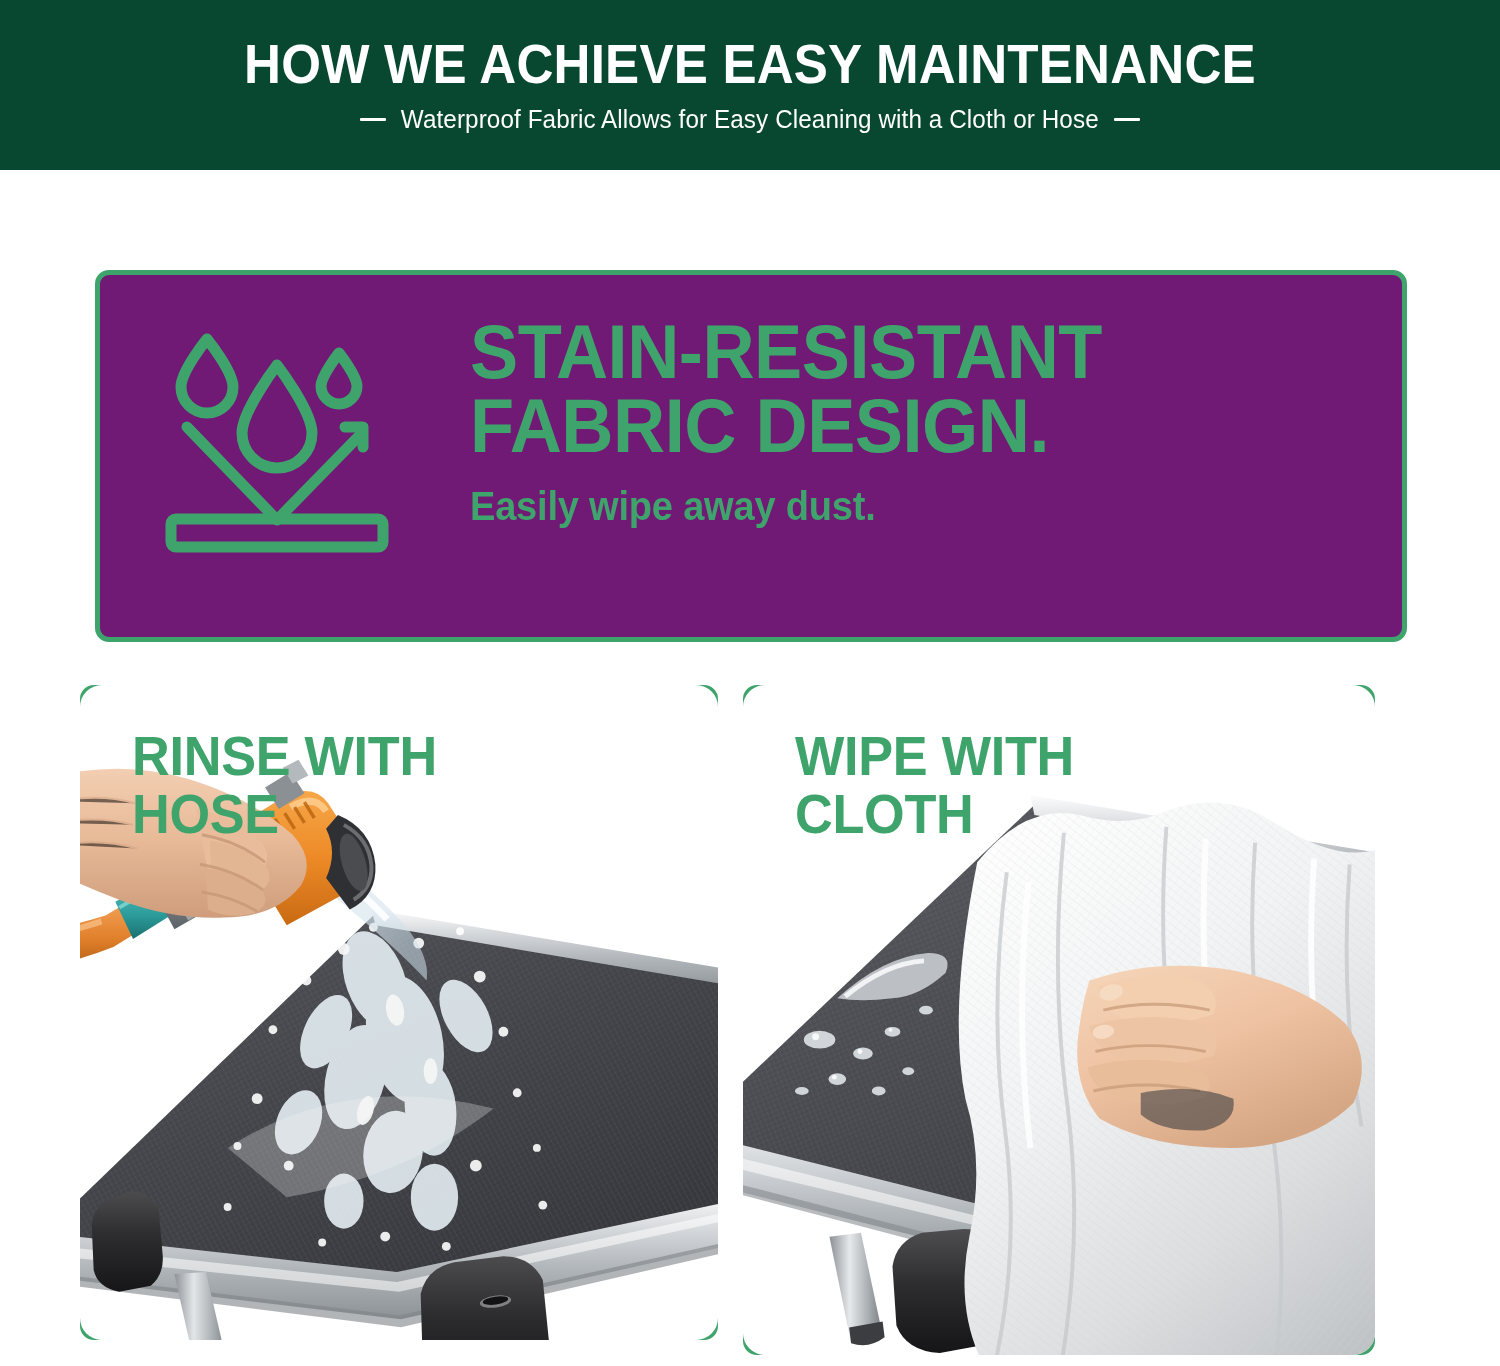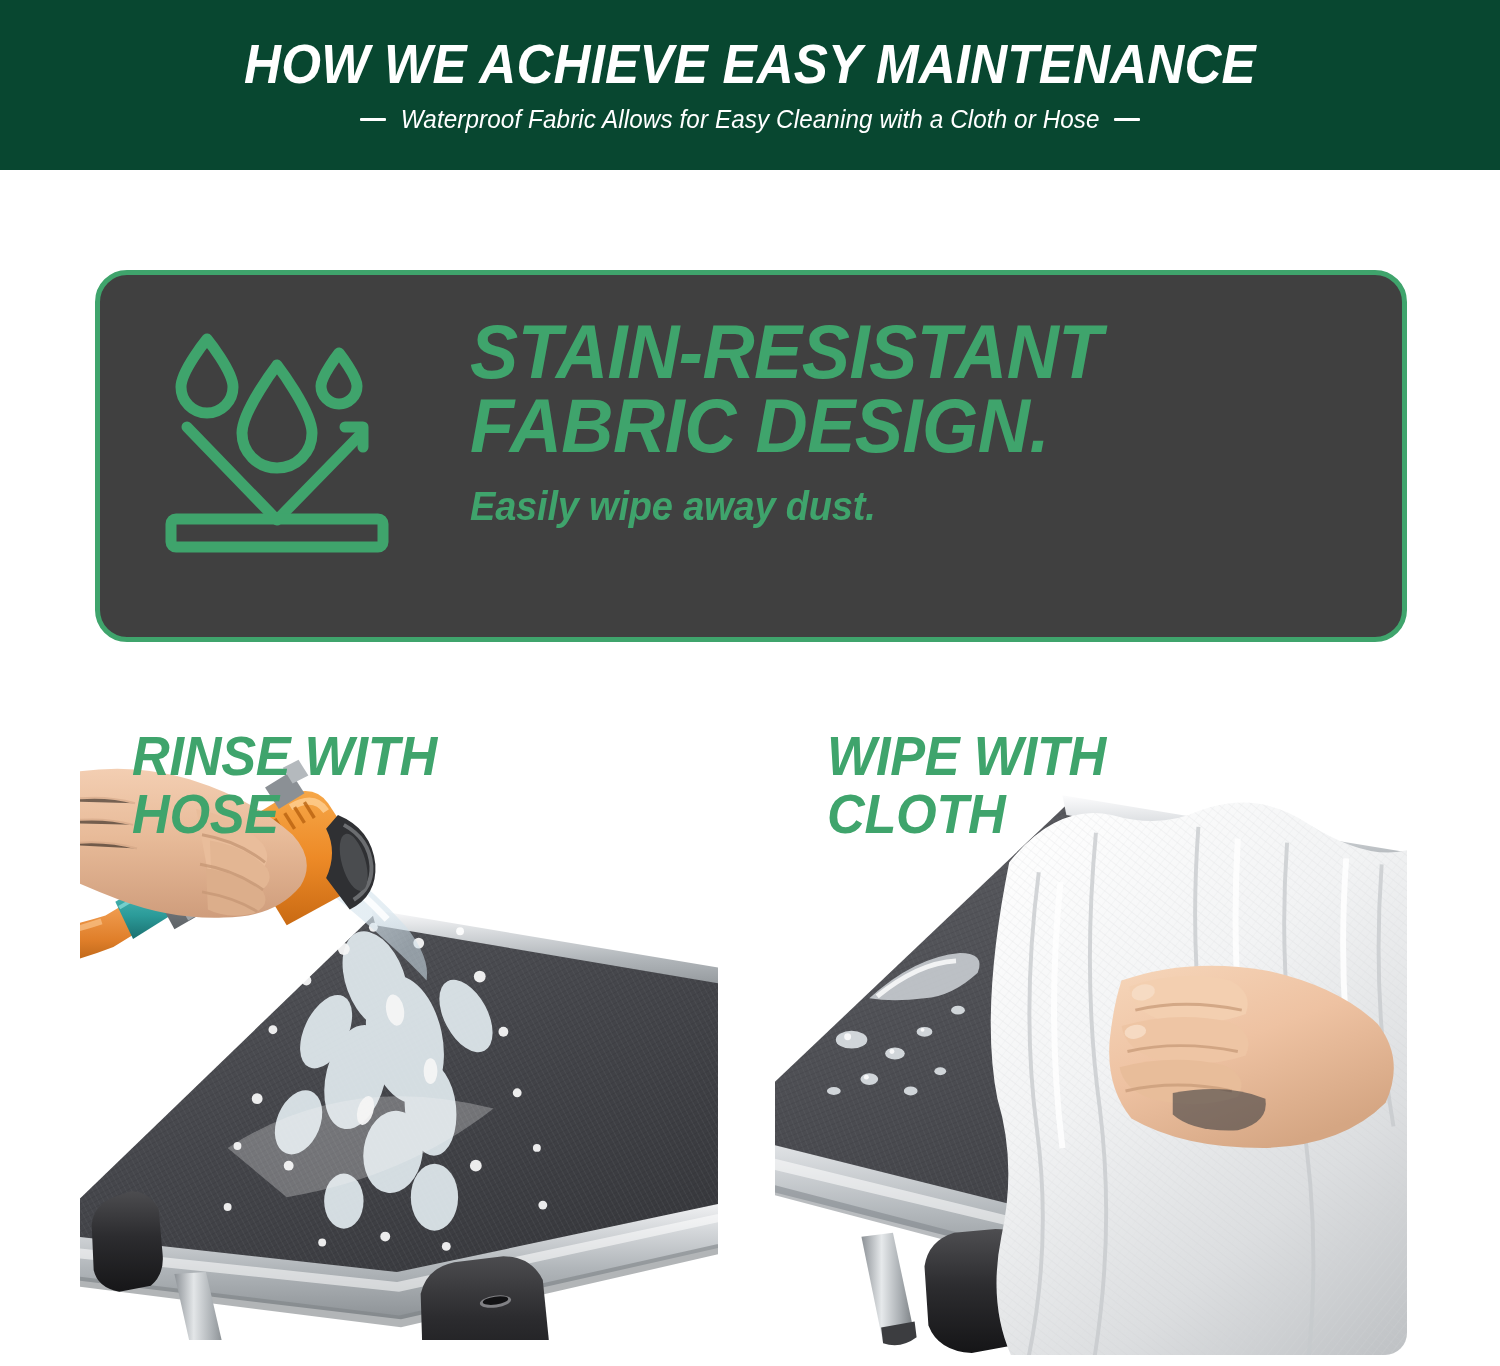--- a/index.html
+++ b/index.html
@@ -1,19 +1,19 @@
 <!DOCTYPE html>
 <html><head>
 <meta charset="utf-8">
 <style>
   * { margin:0; padding:0; box-sizing:border-box; }
   html,body { width:1500px; height:1366px; background:#ffffff; overflow:hidden; }
   body { font-family:"Liberation Sans", sans-serif; -webkit-font-smoothing:antialiased; }
 
-  .page { position:relative; width:1500px; height:1366px; background:#ffffff;font-style:italic; }
+  .page { position:relative; width:1500px; height:1366px; background:#ffffff; }
 
   
   .banner {
     position:absolute; left:0; top:0; width:1500px; height:170px;
     background:#084730;
     display:flex; flex-direction:column; align-items:center; justify-content:center;
   }
   .banner-title {
     color:#ffffff;
     font-family:"Liberation Sans Narrow","Liberation Sans",sans-serif;
@@ -28,26 +28,26 @@
   }
   .dash { width:26px; height:3px; background:#ffffff; display:block; border-radius:1px; }
   .banner-sub {
     color:#ffffff; font-size:25px; font-weight:400;
     font-family:"Liberation Sans Narrow","Liberation Sans",sans-serif;
     letter-spacing:0.1px; white-space:nowrap; transform:scaleX(0.97); transform-origin:center;
   }
 
   
   .card {
-    position:absolute; background:#404040;
-    border:5px solid #3fa46c; border-radius:32px;
+    position:absolute; background:#701a75;
+    border:5px solid #3fa46c; border-radius:14px;
   }
   #card-top   { left:95px;  top:270px;  width:1312px; height:372px; }
   #card-left  { left:80px;  top:685px;  width:638px;  height:655px; overflow:visible; }
-  #card-right { left:775px; top:685px;  width:632px;  height:670px; overflow:visible; }
+  #card-right { left:743px; top:685px;  width:632px;  height:670px; overflow:visible; }
 
   
   .top-inner { position:relative; width:100%; height:100%; }
   .repel-icon { position:absolute; left:55px; top:48px; width:245px; height:240px; }
   .top-text { position:absolute; left:370px; top:40px; width:850px; }
   .headline {
     color:#3fa46c; font-weight:700; font-size:76px; line-height:0.97;
     font-family:"Liberation Sans Narrow","Liberation Sans",sans-serif;
     letter-spacing:-0.5px; transform:scaleX(0.95); transform-origin:left center;
     white-space:nowrap;

